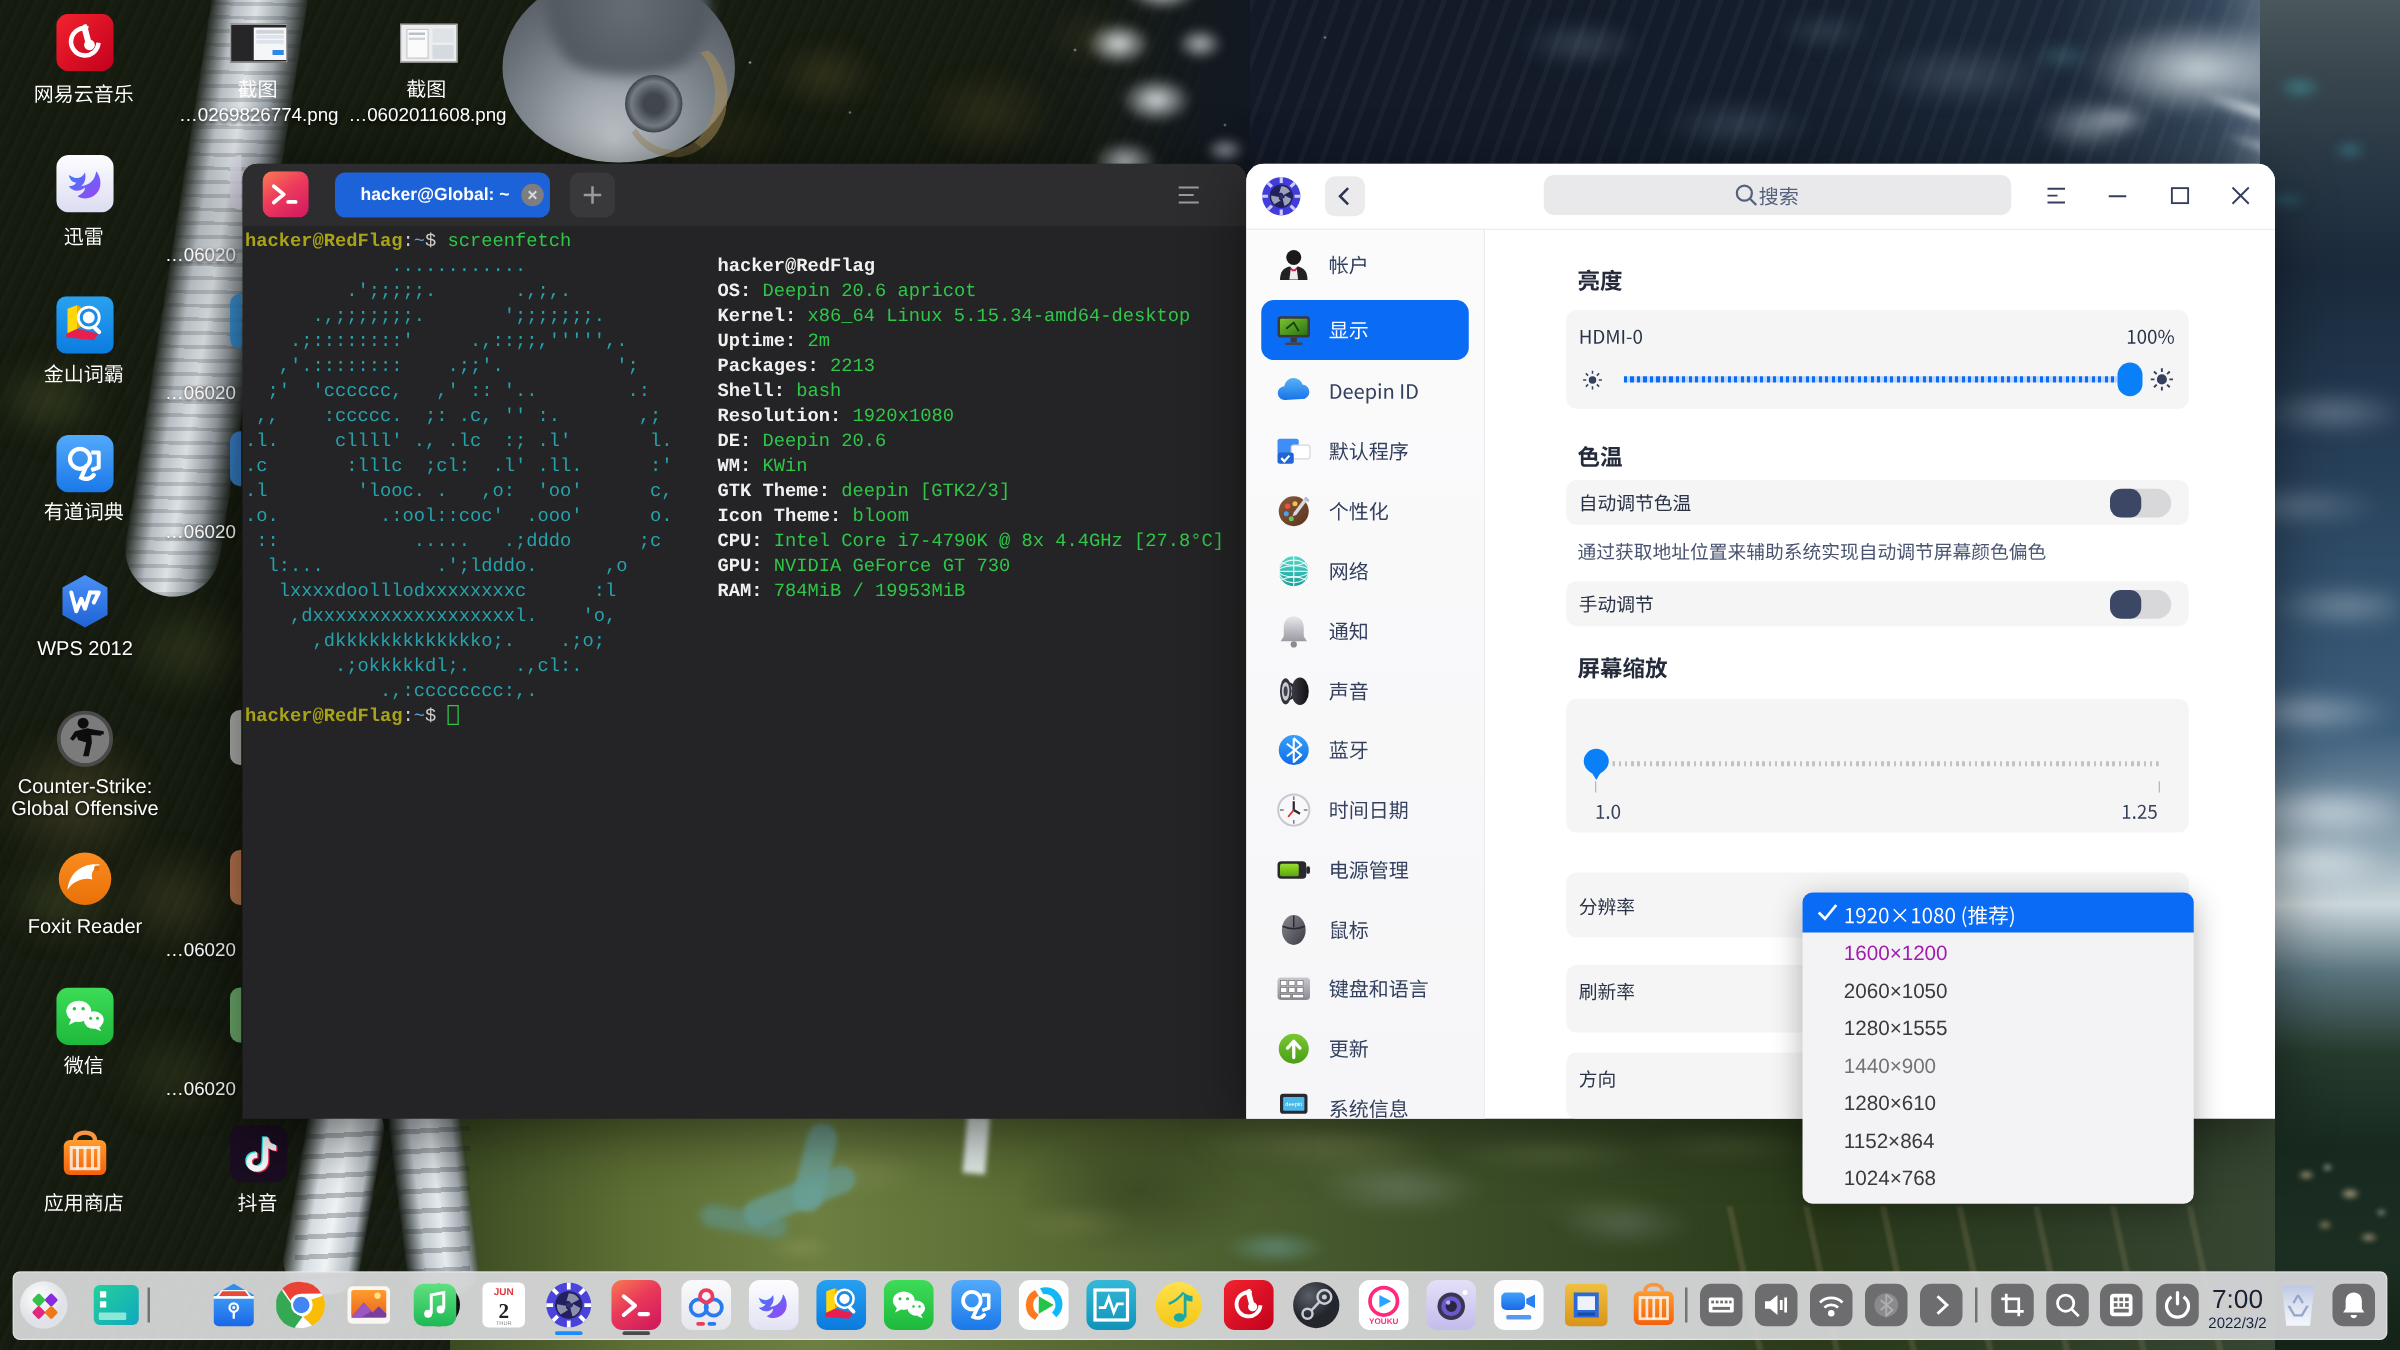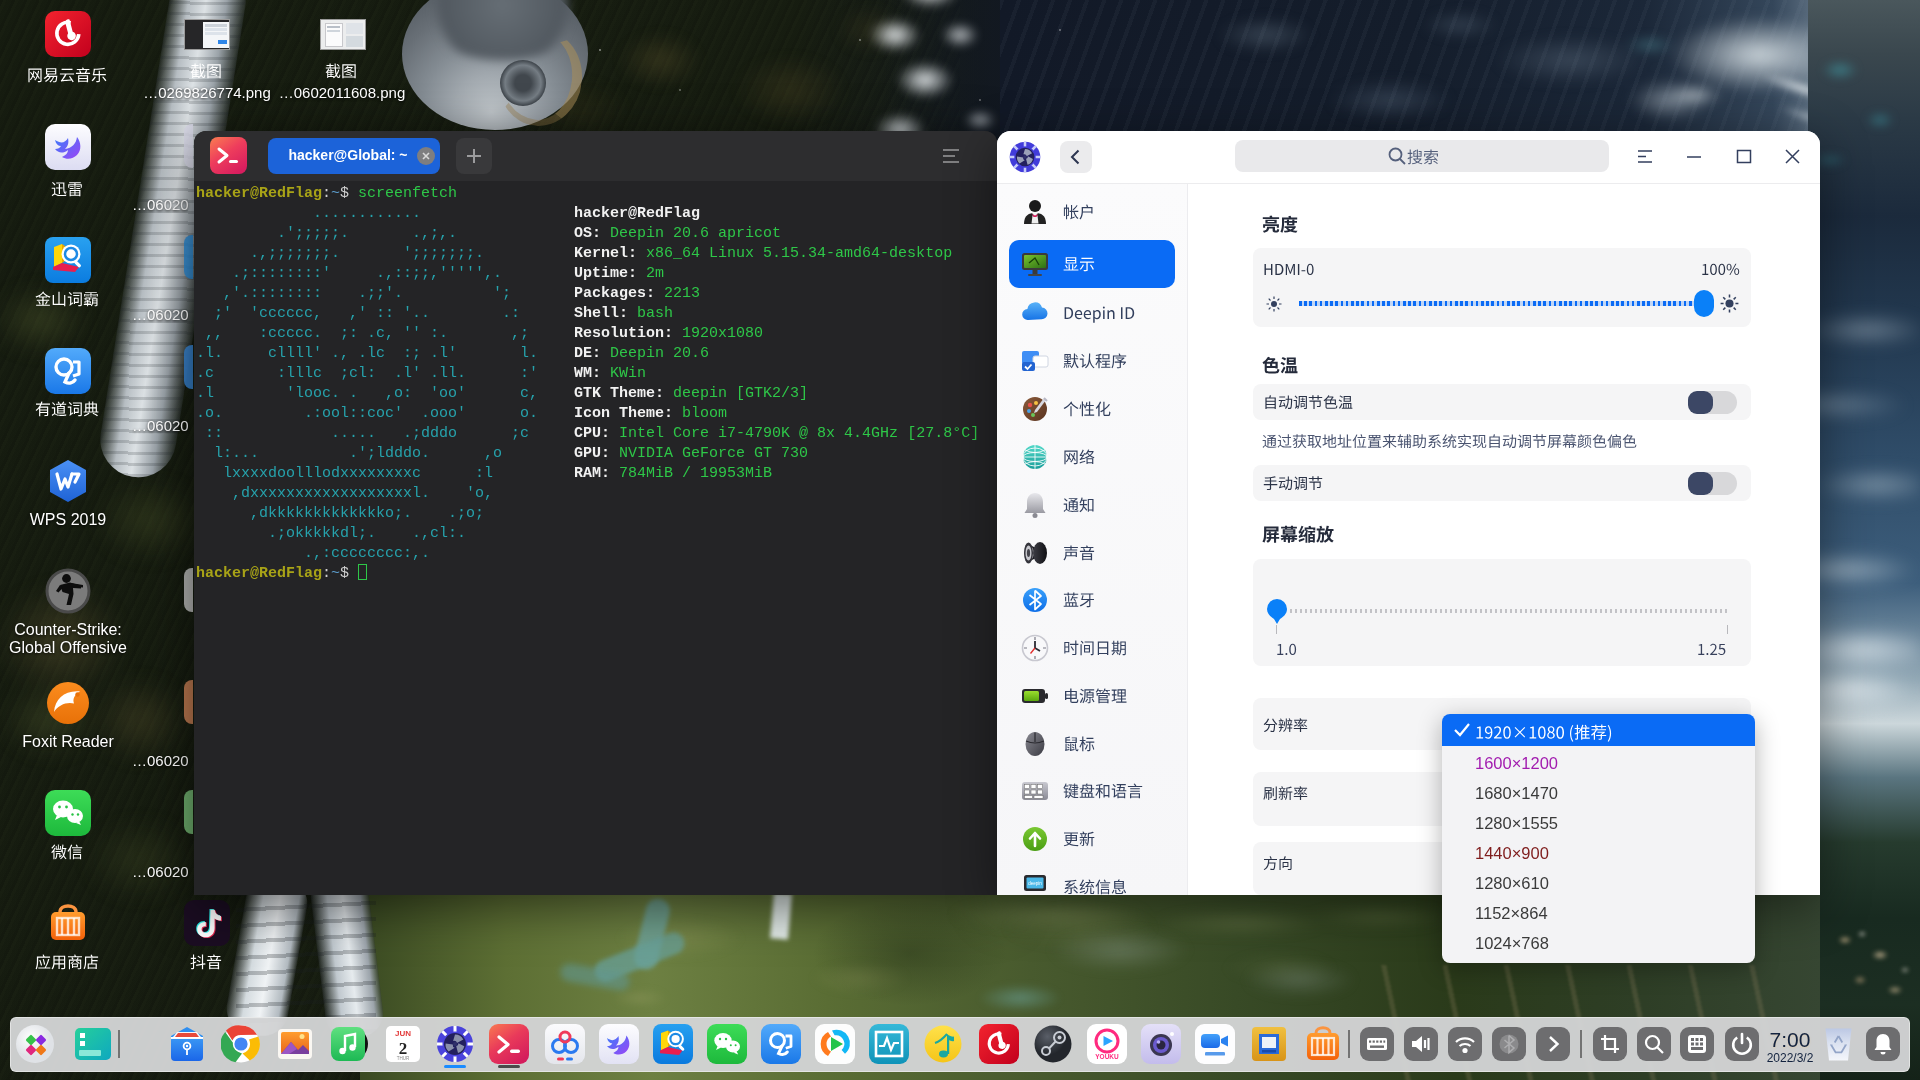--- a/index.html
+++ b/index.html
@@ -260,21 +260,21 @@
 <div class="abs" style="left:35px;top:288px">
     <svg width="66" height="24" viewBox="0 0 66 24" style="display:block">
       <path transform="translate(0,17.0)" fill="#ffffff" d="M3.2 -3.5C3.8 -2.6 4.4 -1.3 4.7 -0.5L5.7 -1C5.4 -1.8 4.8 -3 4.2 -3.9ZM11.7 -3.9C11.3 -3 10.6 -1.7 10 -0.9L11 -0.5C11.5 -1.3 12.3 -2.4 12.9 -3.4ZM8 -13.6C6.5 -11.2 3.5 -9.3 0.5 -8.4C0.8 -8.1 1.1 -7.6 1.3 -7.2C2.2 -7.6 3 -8 3.9 -8.4V-7.5H7.3V-5.3H1.8V-4.2H7.3V-0.3H1.1V0.8H14.9V-0.3H8.6V-4.2H14.2V-5.3H8.6V-7.5H12.1V-8.5C13 -8 13.9 -7.6 14.7 -7.3C14.9 -7.6 15.3 -8.1 15.6 -8.4C13.1 -9.1 10.3 -10.8 8.7 -12.5L9.1 -13.1ZM11.9 -8.6H4.3C5.7 -9.5 7 -10.5 8 -11.7C9.1 -10.6 10.5 -9.5 11.9 -8.6Z M17.7 -10.1V0H29.1V1.2H30.3V-10.1H29.1V-1.2H24.6V-13.3H23.4V-1.2H19V-10.1Z M33.7 -12.2C34.6 -11.4 35.6 -10.4 36.1 -9.7L37 -10.6C36.4 -11.2 35.3 -12.2 34.5 -12.9ZM38.3 -9.9V-8.9H44.4V-9.9ZM32.7 -8.4V-7.3H35.1V-1.6C35.1 -0.8 34.6 -0.2 34.3 0C34.4 0.2 34.8 0.6 34.9 0.8C35.2 0.5 35.6 0.2 38.3 -1.8C38.2 -2 38 -2.5 37.9 -2.8L36.3 -1.6V-8.4ZM37.9 -12.6V-11.5H45.6V-0.3C45.6 0 45.5 0.1 45.2 0.1C45 0.1 44 0.1 43 0.1C43.2 0.4 43.4 1 43.4 1.3C44.7 1.3 45.6 1.3 46.1 1.1C46.6 0.9 46.8 0.5 46.8 -0.3V-12.6ZM40 -6.2H42.6V-3.2H40ZM38.9 -7.3V-1.1H40V-2.1H43.7V-7.3Z M51.1 -9.6V-8.9H54.6V-9.6ZM50.7 -8.3V-7.6H54.6V-8.3ZM57.3 -8.3V-7.6H61.3V-8.3ZM57.3 -9.6V-8.9H60.9V-9.6ZM49.2 -11.1V-8.6H50.3V-10.4H55.4V-7.2H56.5V-10.4H61.7V-8.6H62.8V-11.1H56.5V-11.9H61.8V-12.8H50.1V-11.9H55.4V-11.1ZM50.4 -7.2V-6.6H48.9V-5.8H50.4V-4.4H52.1V-3.8H49.5V-1.5H52.1V-0.9H48.8V-0.1H52.1V1.3H53.1V-0.1H56.2V-0.9H53.1V-1.5H55.8V-3.8H53.1V-4.4H54.9V-5.8H56.4V-6.6H54.9V-7.2H53.9V-6.6H51.4V-7.2ZM53.9 -5.8V-5.1H51.4V-5.8ZM57.1 -6.8V-3.8C57.1 -2.4 57 -0.6 55.8 0.8C56 0.9 56.5 1.1 56.7 1.3C57.4 0.5 57.8 -0.5 58 -1.6H61.4V-0C61.4 0.2 61.3 0.2 61.1 0.2C60.9 0.3 60.2 0.3 59.4 0.2C59.6 0.5 59.7 0.9 59.8 1.2C60.8 1.2 61.5 1.2 61.9 1C62.3 0.9 62.5 0.6 62.5 -0V-6.8ZM58.2 -5.8H61.4V-4.6H58.2ZM58.2 -3.7H61.4V-2.4H58.1C58.2 -2.9 58.2 -3.3 58.2 -3.7ZM50.4 -3.1H52.1V-2.2H50.4ZM53.1 -3.1H54.8V-2.2H53.1Z"></path>
     </svg>
   </div>
 <div class="abs" style="left:35px;top:398px">
     <svg width="66" height="24" viewBox="0 0 66 24" style="display:block">
       <path transform="translate(0,17.0)" fill="#ffffff" d="M6.3 -13.4C6.1 -12.8 5.8 -12 5.6 -11.4H1V-10.2H5.1C4 -8.1 2.6 -6.2 0.6 -4.9C0.9 -4.6 1.2 -4.2 1.4 -3.9C2.4 -4.7 3.3 -5.5 4.1 -6.5V1.3H5.3V-1.9H12V-0.2C12 0 11.9 0.1 11.6 0.1C11.3 0.1 10.3 0.1 9.3 0.1C9.4 0.4 9.6 0.9 9.7 1.2C11.1 1.2 11.9 1.2 12.5 1.1C13 0.8 13.2 0.5 13.2 -0.2V-8.4H5.4C5.7 -9 6.1 -9.6 6.4 -10.2H15V-11.4H6.8C7.1 -12 7.3 -12.6 7.5 -13.2ZM5.3 -4.6H12V-2.9H5.3ZM5.3 -5.6V-7.3H12V-5.6Z M17 -12.2C17.9 -11.4 18.9 -10.3 19.3 -9.5L20.3 -10.2C19.8 -10.9 18.8 -12 18 -12.8ZM23.3 -5.9H28.6V-4.5H23.3ZM23.3 -3.7H28.6V-2.4H23.3ZM23.3 -8.1H28.6V-6.7H23.3ZM22.1 -9V-1.4H29.8V-9H26C26.2 -9.4 26.4 -9.9 26.5 -10.3H31.2V-11.3H28.2C28.5 -11.9 28.9 -12.5 29.3 -13.1L28.1 -13.4C27.9 -12.8 27.4 -12 26.9 -11.3H24L24.8 -11.7C24.6 -12.2 24.1 -13 23.6 -13.5L22.6 -13.1C23 -12.5 23.5 -11.8 23.7 -11.3H21V-10.3H25.2C25.1 -9.9 25 -9.4 24.8 -9ZM20.2 -7.7H16.8V-6.6H19V-1.6C18.3 -1.4 17.5 -0.7 16.7 0.1L17.4 1.1C18.2 0.1 19.1 -0.8 19.6 -0.8C20 -0.8 20.5 -0.3 21.2 0.1C22.3 0.7 23.7 0.9 25.6 0.9C27.1 0.9 29.9 0.8 31.1 0.7C31.1 0.4 31.3 -0.1 31.4 -0.4C29.8 -0.3 27.5 -0.2 25.6 -0.2C23.8 -0.2 22.5 -0.3 21.4 -0.8C20.9 -1.2 20.5 -1.4 20.2 -1.6Z M33.7 -12.2C34.6 -11.4 35.6 -10.4 36.1 -9.7L37 -10.6C36.4 -11.2 35.3 -12.2 34.5 -12.9ZM38.3 -9.9V-8.9H44.4V-9.9ZM32.7 -8.4V-7.3H35.1V-1.6C35.1 -0.8 34.6 -0.2 34.3 0C34.4 0.2 34.8 0.6 34.9 0.8C35.2 0.5 35.6 0.2 38.3 -1.8C38.2 -2 38 -2.5 37.9 -2.8L36.3 -1.6V-8.4ZM37.9 -12.6V-11.5H45.6V-0.3C45.6 0 45.5 0.1 45.2 0.1C45 0.1 44 0.1 43 0.1C43.2 0.4 43.4 1 43.4 1.3C44.7 1.3 45.6 1.3 46.1 1.1C46.6 0.9 46.8 0.5 46.8 -0.3V-12.6ZM40 -6.2H42.6V-3.2H40ZM38.9 -7.3V-1.1H40V-2.1H43.7V-7.3Z M57.5 -1.4C59.2 -0.6 60.9 0.4 62 1.2L63 0.4C61.9 -0.4 60 -1.4 58.3 -2.2ZM53.4 -2.2C52.4 -1.3 50.4 -0.2 48.8 0.4C49.1 0.6 49.5 1 49.7 1.3C51.3 0.6 53.3 -0.5 54.6 -1.5ZM53.7 -3.6H51.4V-6.6H53.7ZM54.8 -3.6V-6.6H57.2V-3.6ZM58.3 -3.6V-6.6H60.7V-3.6ZM50.2 -11.5V-3.6H48.6V-2.5H63.4V-3.6H61.9V-11.5H58.3V-13.5H57.2V-11.5H54.8V-13.5H53.7V-11.5ZM53.7 -7.7H51.4V-10.4H53.7ZM54.8 -7.7V-10.4H57.2V-7.7ZM58.3 -7.7V-10.4H60.7V-7.7Z"></path>
     </svg>
   </div>
-<div class="lbl" style="left:0px;top:511px;width:136px">WPS 2019</div>
+<div class="lbl" style="left:0px;top:511px;width:136px">WPS 2012</div>
 <div class="lbl" style="left:-20px;top:621px;width:176px">Counter-Strike:<br>Global Offensive</div>
 <div class="lbl" style="left:0px;top:733px;width:136px">Foxit Reader</div>
 <div class="abs" style="left:51px;top:841px">
     <svg width="34" height="24" viewBox="0 0 34 24" style="display:block">
       <path transform="translate(0,17.0)" fill="#ffffff" d="M3.2 -13.4C2.6 -12.4 1.5 -11.1 0.4 -10.3C0.6 -10 0.9 -9.6 1.1 -9.3C2.2 -10.3 3.5 -11.7 4.3 -13ZM5.2 -5.1V-3.2C5.2 -2.1 5.1 -0.7 4 0.4C4.3 0.6 4.7 1 4.8 1.2C6 -0 6.3 -1.9 6.3 -3.2V-4.1H8.4V-2.3C8.4 -1.6 8.1 -1.4 7.9 -1.3C8.1 -1 8.3 -0.5 8.4 -0.3C8.6 -0.5 8.9 -0.8 10.9 -2.1C10.8 -2.4 10.6 -2.7 10.6 -3L9.4 -2.3V-5.1ZM11.8 -9.1H13.7C13.5 -7.1 13.2 -5.4 12.6 -4C12.2 -5.3 11.8 -6.8 11.6 -8.4ZM4.5 -7.1V-6.1H9.9V-6.3C10.1 -6 10.4 -5.7 10.5 -5.6C10.7 -5.9 10.8 -6.3 11 -6.7C11.3 -5.2 11.6 -3.9 12 -2.7C11.3 -1.4 10.4 -0.4 9.1 0.4C9.3 0.6 9.7 1.1 9.8 1.3C10.9 0.5 11.8 -0.4 12.5 -1.5C13.1 -0.4 13.8 0.6 14.7 1.2C14.9 0.9 15.2 0.5 15.5 0.3C14.5 -0.3 13.7 -1.3 13.2 -2.6C14 -4.4 14.5 -6.5 14.8 -9.1H15.4V-10.1H12C12.2 -11.1 12.4 -12.2 12.5 -13.3L11.4 -13.4C11.2 -10.9 10.7 -8.5 9.9 -6.8V-7.1ZM4.8 -12.1V-8.3H9.9V-12.1H9V-9.3H7.8V-13.4H6.9V-9.3H5.7V-12.1ZM3.5 -10.2C2.7 -8.5 1.5 -6.8 0.3 -5.7C0.5 -5.4 0.8 -4.9 1 -4.7C1.4 -5.1 1.9 -5.7 2.4 -6.3V1.2H3.5V-7.9C3.9 -8.5 4.3 -9.2 4.6 -9.9Z M22.1 -8.5V-7.5H29.9V-8.5ZM22.1 -6.2V-5.2H29.9V-6.2ZM21 -10.8V-9.8H31.2V-10.8ZM24.7 -13C25.1 -12.4 25.6 -11.5 25.8 -10.9L26.9 -11.4C26.6 -11.9 26.2 -12.8 25.7 -13.4ZM21.9 -3.9V1.3H22.9V0.6H29V1.2H30.1V-3.9ZM22.9 -0.4V-2.9H29V-0.4ZM20.1 -13.4C19.3 -11 18 -8.6 16.5 -7C16.7 -6.7 17.1 -6.1 17.2 -5.9C17.7 -6.5 18.2 -7.2 18.7 -7.9V1.3H19.8V-9.9C20.3 -10.9 20.8 -12 21.2 -13.1Z"></path>
     </svg>
   </div>
 <div class="abs" style="left:35px;top:951px">
     <svg width="66" height="24" viewBox="0 0 66 24" style="display:block">
       <path transform="translate(0,17.0)" fill="#ffffff" d="M4.2 -7.8C4.9 -6.1 5.6 -3.8 6 -2.3L7.1 -2.8C6.7 -4.3 6 -6.5 5.3 -8.3ZM7.7 -8.7C8.2 -7 8.8 -4.7 9 -3.2L10.2 -3.6C9.9 -5.1 9.3 -7.3 8.8 -9ZM7.5 -13.2C7.8 -12.7 8.1 -12 8.3 -11.4H1.9V-7C1.9 -4.7 1.8 -1.6 0.6 0.7C0.9 0.8 1.4 1.2 1.6 1.4C2.9 -1 3.2 -4.6 3.2 -7V-10.2H15.1V-11.4H9.7C9.5 -12 9 -12.9 8.7 -13.6ZM3.3 -0.6V0.5H15.3V-0.6H10.9C12.4 -3.1 13.6 -6 14.4 -8.7L13.1 -9.1C12.5 -6.4 11.3 -3.1 9.7 -0.6Z M18.4 -12.3V-6.5C18.4 -4.3 18.3 -1.4 16.5 0.6C16.8 0.7 17.3 1.1 17.4 1.4C18.7 0 19.2 -1.8 19.5 -3.6H23.5V1.1H24.7V-3.6H29V-0.4C29 -0.1 28.9 0 28.6 0C28.3 0.1 27.2 0.1 26.1 0C26.2 0.4 26.4 0.9 26.5 1.2C28 1.2 28.9 1.2 29.5 1C30 0.8 30.2 0.4 30.2 -0.4V-12.3ZM19.6 -11.2H23.5V-8.6H19.6ZM29 -11.2V-8.6H24.7V-11.2ZM19.6 -7.5H23.5V-4.8H19.6C19.6 -5.4 19.6 -6 19.6 -6.5ZM29 -7.5V-4.8H24.7V-7.5Z M36.4 -10.3C36.7 -9.7 37.2 -8.9 37.4 -8.4L38.5 -8.9C38.3 -9.3 37.8 -10.1 37.5 -10.7ZM41 -6.5C42 -5.7 43.4 -4.7 44.1 -4L44.8 -4.8C44.1 -5.5 42.7 -6.5 41.6 -7.2ZM38.3 -7.1C37.6 -6.3 36.5 -5.5 35.5 -4.9C35.7 -4.6 36 -4.1 36.1 -3.9C37.1 -4.6 38.4 -5.7 39.2 -6.7ZM42.5 -10.6C42.3 -9.9 41.8 -9 41.3 -8.4H33.9V1.2H35V-7.3H45.1V-0.1C45.1 0.2 45 0.3 44.7 0.3C44.4 0.3 43.5 0.3 42.5 0.3C42.7 0.5 42.8 0.9 42.9 1.2C44.3 1.2 45.1 1.2 45.5 1C46 0.9 46.2 0.6 46.2 -0V-8.4H42.6C43 -8.9 43.4 -9.6 43.8 -10.3ZM37 -4.4V-0H38V-0.8H42.9V-4.4ZM38 -3.5H41.9V-1.7H38ZM39.1 -13.2C39.3 -12.8 39.5 -12.2 39.7 -11.7H33V-10.7H47V-11.7H41C40.8 -12.2 40.5 -12.9 40.2 -13.5Z M52.7 -4.6V1.1H53.8V0.4H60.6V1H61.8V-4.6H57.4V-6.8H62.6V-7.9H57.4V-9.8H56.2V-4.6ZM53.8 -0.6V-3.5H60.6V-0.6ZM55.5 -13.1C55.8 -12.6 56.1 -12 56.3 -11.5H50V-7.3C50 -5 49.9 -1.7 48.5 0.6C48.8 0.7 49.3 1.1 49.5 1.3C51 -1.2 51.2 -4.8 51.2 -7.3V-10.3H63.1V-11.5H57.6C57.4 -12.1 57 -12.8 56.6 -13.4Z"></path>
@@ -719,23 +719,23 @@
     <div class="abs" style="left:0;top:0;width:313px;height:32px;border-radius:8px 8px 0 0;background:#0a6bf5"></div>
     <svg class="abs" style="left:11px;top:8px" width="18" height="16">
       <path d="M2 8 L7 13 L16 2" fill="none" stroke="#fff" stroke-width="2.2"></path>
     </svg>
     <div class="abs" style="left:33px;top:7px">
       <svg width="139" height="24" viewBox="0 0 139 24" style="display:block">
         <path transform="translate(0,17.5)" fill="#ffffff" d="M1.5 0H8.1V-1.3H5.7V-12.1H4.5C3.8 -11.7 3.1 -11.4 2 -11.2V-10.3H4.2V-1.3H1.5Z M13 0.2C15.3 0.2 17.4 -1.7 17.4 -6.6C17.4 -10.4 15.7 -12.3 13.3 -12.3C11.5 -12.3 9.9 -10.7 9.9 -8.4C9.9 -5.9 11.2 -4.6 13.2 -4.6C14.2 -4.6 15.3 -5.2 16 -6.1C15.9 -2.3 14.5 -1 13 -1C12.2 -1 11.5 -1.4 10.9 -2L10.1 -1C10.8 -0.3 11.7 0.2 13 0.2ZM16 -7.3C15.2 -6.2 14.3 -5.7 13.5 -5.7C12 -5.7 11.3 -6.8 11.3 -8.4C11.3 -10 12.2 -11.1 13.4 -11.1C14.9 -11.1 15.8 -9.8 16 -7.3Z M19 0H26.6V-1.3H23.3C22.7 -1.3 21.9 -1.2 21.3 -1.2C24.2 -3.9 26.1 -6.3 26.1 -8.8C26.1 -10.9 24.7 -12.3 22.5 -12.3C21 -12.3 19.9 -11.6 19 -10.5L19.8 -9.7C20.5 -10.5 21.4 -11.1 22.4 -11.1C23.9 -11.1 24.6 -10.1 24.6 -8.7C24.6 -6.6 22.8 -4.2 19 -0.9Z M32.1 0.2C34.4 0.2 35.8 -1.9 35.8 -6.1C35.8 -10.3 34.4 -12.3 32.1 -12.3C29.7 -12.3 28.3 -10.3 28.3 -6.1C28.3 -1.9 29.7 0.2 32.1 0.2ZM32.1 -1C30.7 -1 29.7 -2.5 29.7 -6.1C29.7 -9.6 30.7 -11.1 32.1 -11.1C33.4 -11.1 34.4 -9.6 34.4 -6.1C34.4 -2.5 33.4 -1 32.1 -1Z M49.4 -0.9 50.2 -1.7 45.7 -6.2 50.2 -10.7 49.4 -11.5 44.9 -7 40.4 -11.5 39.6 -10.7 44.1 -6.2 39.6 -1.7 40.4 -0.9 44.9 -5.4Z M54.6 0H61.2V-1.3H58.8V-12.1H57.6C57 -11.7 56.2 -11.4 55.1 -11.2V-10.3H57.3V-1.3H54.6Z M66.9 0.2C69.2 0.2 70.6 -1.9 70.6 -6.1C70.6 -10.3 69.2 -12.3 66.9 -12.3C64.6 -12.3 63.1 -10.3 63.1 -6.1C63.1 -1.9 64.6 0.2 66.9 0.2ZM66.9 -1C65.5 -1 64.6 -2.5 64.6 -6.1C64.6 -9.6 65.5 -11.1 66.9 -11.1C68.2 -11.1 69.2 -9.6 69.2 -6.1C69.2 -2.5 68.2 -1 66.9 -1Z M76.1 0.2C78.3 0.2 79.8 -1.2 79.8 -2.9C79.8 -4.6 78.9 -5.5 77.8 -6.1V-6.2C78.5 -6.7 79.4 -7.8 79.4 -9.1C79.4 -11 78.2 -12.3 76.1 -12.3C74.2 -12.3 72.8 -11 72.8 -9.2C72.8 -7.9 73.5 -7 74.4 -6.4V-6.4C73.3 -5.8 72.2 -4.6 72.2 -3C72.2 -1.1 73.8 0.2 76.1 0.2ZM76.9 -6.6C75.5 -7.1 74.2 -7.8 74.2 -9.2C74.2 -10.4 75 -11.2 76.1 -11.2C77.4 -11.2 78.1 -10.2 78.1 -9C78.1 -8.1 77.7 -7.3 76.9 -6.6ZM76.1 -0.9C74.6 -0.9 73.5 -1.8 73.5 -3.1C73.5 -4.3 74.2 -5.2 75.2 -5.9C76.9 -5.2 78.4 -4.6 78.4 -3C78.4 -1.7 77.5 -0.9 76.1 -0.9Z M85.2 0.2C87.5 0.2 89 -1.9 89 -6.1C89 -10.3 87.5 -12.3 85.2 -12.3C82.9 -12.3 81.4 -10.3 81.4 -6.1C81.4 -1.9 82.9 0.2 85.2 0.2ZM85.2 -1C83.8 -1 82.9 -2.5 82.9 -6.1C82.9 -9.6 83.8 -11.1 85.2 -11.1C86.6 -11.1 87.5 -9.6 87.5 -6.1C87.5 -2.5 86.6 -1 85.2 -1Z M97.4 3.2 98.3 2.8C96.9 0.5 96.2 -2.3 96.2 -5.1C96.2 -7.9 96.9 -10.7 98.3 -13.1L97.4 -13.5C95.9 -11 95 -8.4 95 -5.1C95 -1.9 95.9 0.8 97.4 3.2Z M109.6 -13.3C110.1 -12.6 110.5 -11.6 110.8 -10.9H107.5C107.9 -11.7 108.2 -12.6 108.5 -13.5L107.3 -13.8C106.6 -11.3 105.3 -8.9 103.9 -7.4C104.1 -7.2 104.5 -6.8 104.7 -6.6L103 -6.1V-9.4H104.9V-10.6H103V-13.8H101.8V-10.6H99.7V-9.4H101.8V-5.7L99.6 -5.1L99.9 -3.9L101.8 -4.5V-0.2C101.8 0 101.7 0.1 101.5 0.1C101.3 0.1 100.7 0.1 100 0.1C100.1 0.4 100.3 1 100.3 1.3C101.4 1.3 102 1.3 102.4 1C102.9 0.8 103 0.5 103 -0.2V-4.9L104.9 -5.5L104.7 -6.6L104.8 -6.5C105.3 -7 105.7 -7.7 106.1 -8.4V1.3H107.3V0.2H114.8V-1H111.3V-3.2H114.2V-4.3H111.3V-6.5H114.2V-7.6H111.3V-9.8H114.4V-10.9H110.9L111.9 -11.3C111.7 -12 111.2 -13 110.7 -13.7ZM107.3 -6.5H110.1V-4.3H107.3ZM107.3 -7.6V-9.8H110.1V-7.6ZM107.3 -3.2H110.1V-1H107.3Z M121.8 -10.9C121.6 -10.3 121.4 -9.8 121.1 -9.3H116.5V-8.2H120.5C119.3 -6.3 117.7 -4.8 116 -3.7C116.2 -3.4 116.7 -2.9 116.8 -2.7C117.5 -3.2 118.2 -3.7 118.8 -4.3V1.3H120V-5.6C120.7 -6.4 121.3 -7.2 121.8 -8.2H131V-9.3H122.4C122.6 -9.7 122.8 -10.1 123 -10.5ZM125.7 -4.6V-3.5H121.1V-2.4H125.7V-0C125.7 0.2 125.6 0.2 125.4 0.2C125.1 0.2 124.3 0.3 123.4 0.2C123.5 0.5 123.7 1 123.8 1.3C125 1.3 125.8 1.3 126.3 1.1C126.7 0.9 126.9 0.6 126.9 0V-2.4H131.2V-3.5H126.9V-4.2C128 -4.7 129.2 -5.5 130 -6.3L129.3 -6.9L129 -6.8H122.4V-5.8H127.8C127.1 -5.3 126.4 -4.9 125.7 -4.6ZM116.4 -12.6V-11.5H120.2V-10.1H121.4V-11.5H126.2V-10.1H127.4V-11.5H131.1V-12.6H127.4V-13.9H126.2V-12.6H121.4V-13.8H120.2V-12.6Z M133.7 3.2C135.2 0.8 136.1 -1.9 136.1 -5.1C136.1 -8.4 135.2 -11 133.7 -13.5L132.7 -13.1C134.1 -10.7 134.9 -7.9 134.9 -5.1C134.9 -2.3 134.1 0.5 132.7 2.8Z"></path>
       </svg>
     </div>
     <div class="abs" style="left:33px;top:40px;font-size:16.5px;color:#a21caf">1600×1200</div>
-    <div class="abs" style="left:33px;top:70px;font-size:16.5px;color:#3a3a3a">1680×1470</div>
+    <div class="abs" style="left:33px;top:70px;font-size:16.5px;color:#3a3a3a">2060×1050</div>
     <div class="abs" style="left:33px;top:100px;font-size:16.5px;color:#3a3a3a">1280×1555</div>
-    <div class="abs" style="left:33px;top:130px;font-size:16.5px;color:#7f1d1d">1440×900</div>
+    <div class="abs" style="left:33px;top:130px;font-size:16.5px;color:#737373">1440×900</div>
     <div class="abs" style="left:33px;top:160px;font-size:16.5px;color:#3a3a3a">1280×610</div>
     <div class="abs" style="left:33px;top:190px;font-size:16.5px;color:#3a3a3a">1152×864</div>
     <div class="abs" style="left:33px;top:220px;font-size:16.5px;color:#3a3a3a">1024×768</div>
   </div>
 <div class="abs" style="left:10px;top:1017px;width:1900px;height:55px;border-radius:6px;background:rgba(211,212,213,.96);border:1px solid rgba(255,255,255,.45)"></div>
 <div class="abs" style="left:15px;top:1024px;width:40px;height:40px"><svg width="40" height="40" viewBox="0 0 40 40">
       <circle cx="20" cy="20" r="19" fill="url(#glc)"></circle>
       <defs>
         <radialGradient id="glc" cx=".4" cy=".35">
           <stop offset="0" stop-color="#fff"></stop>

